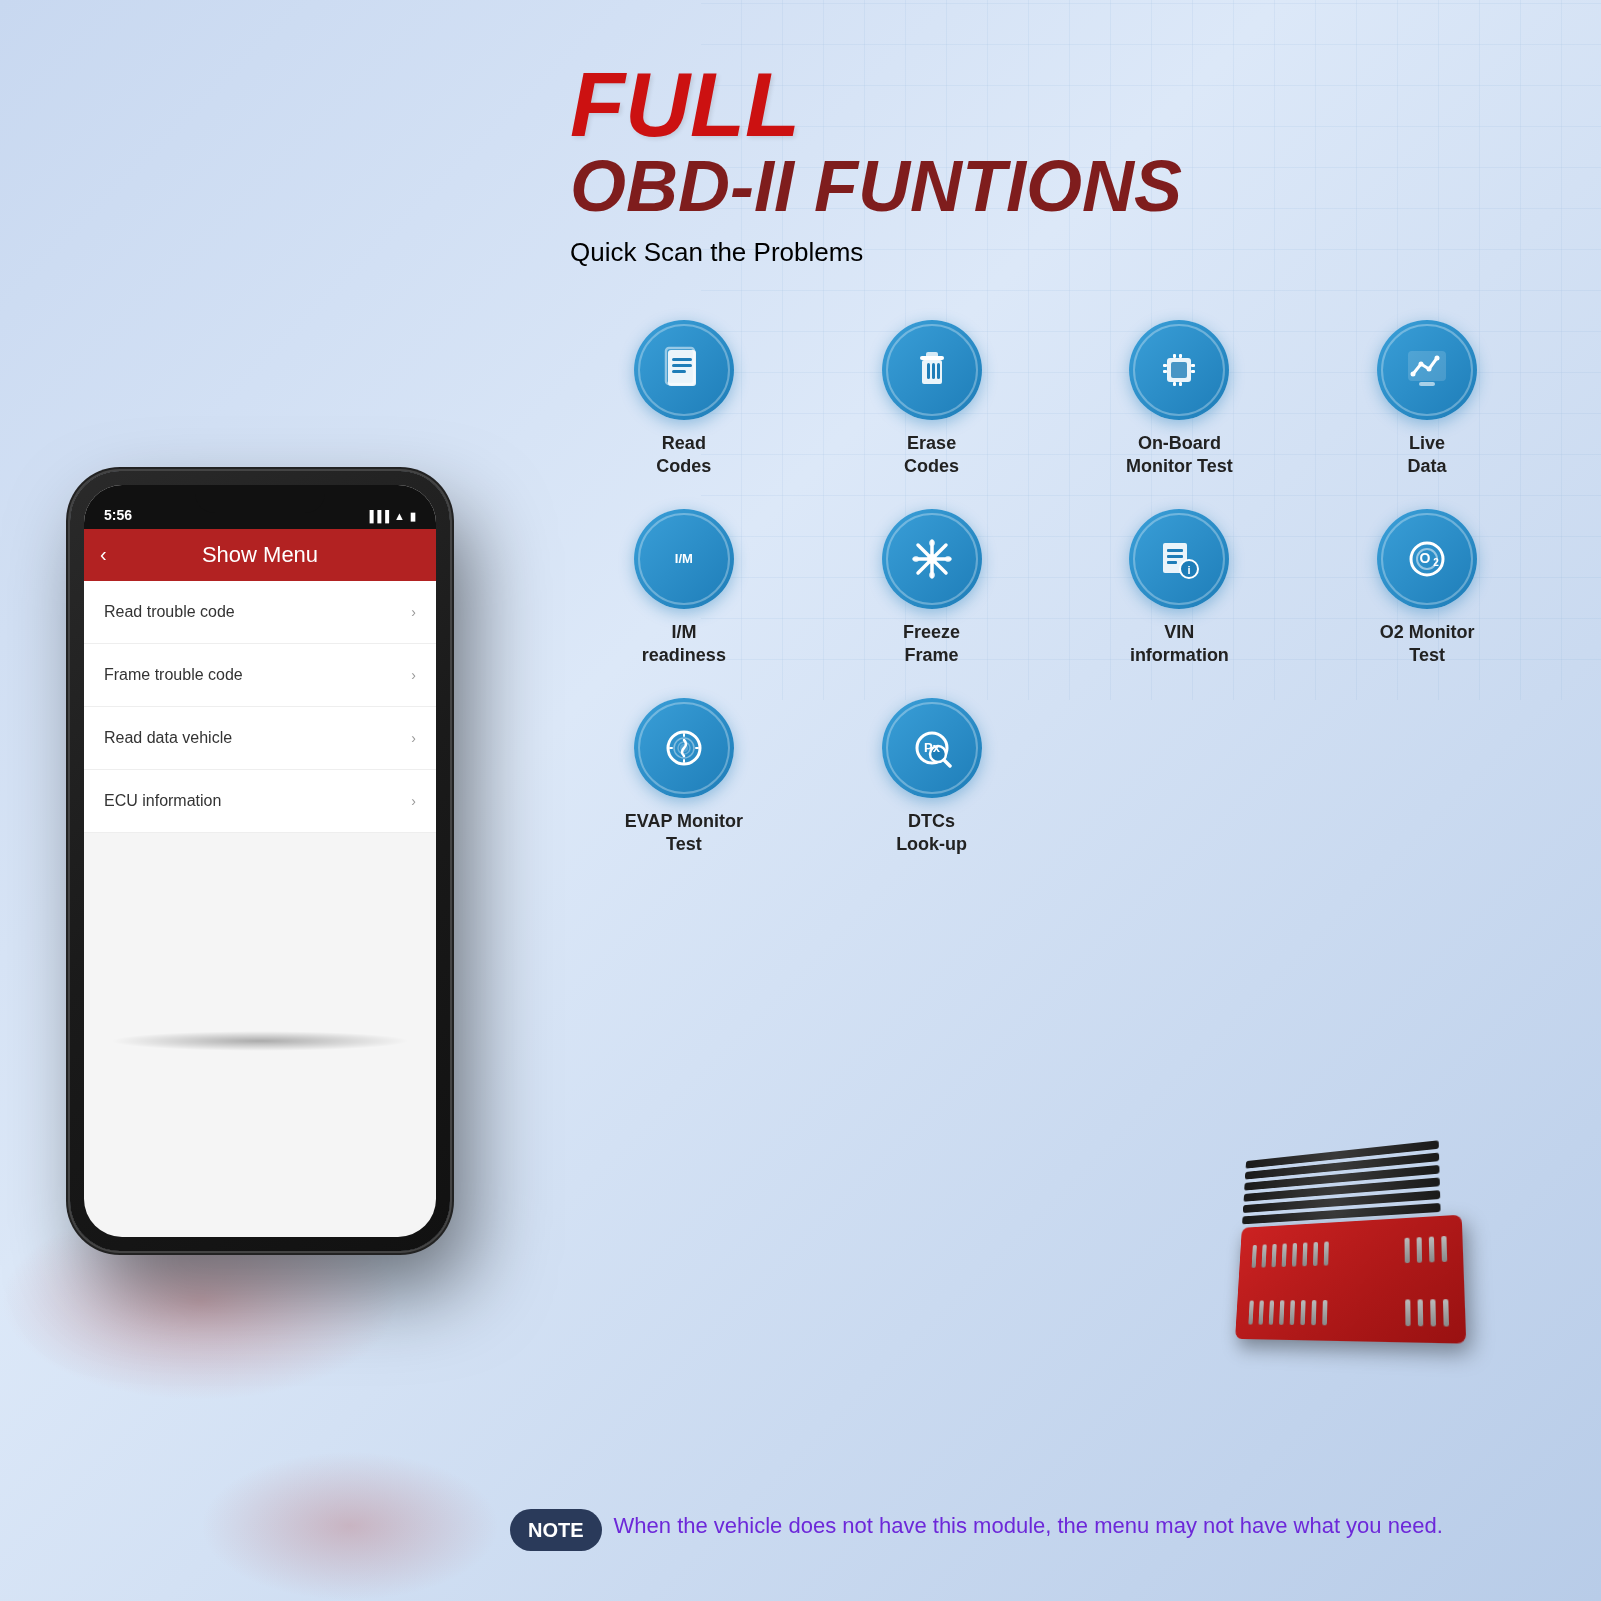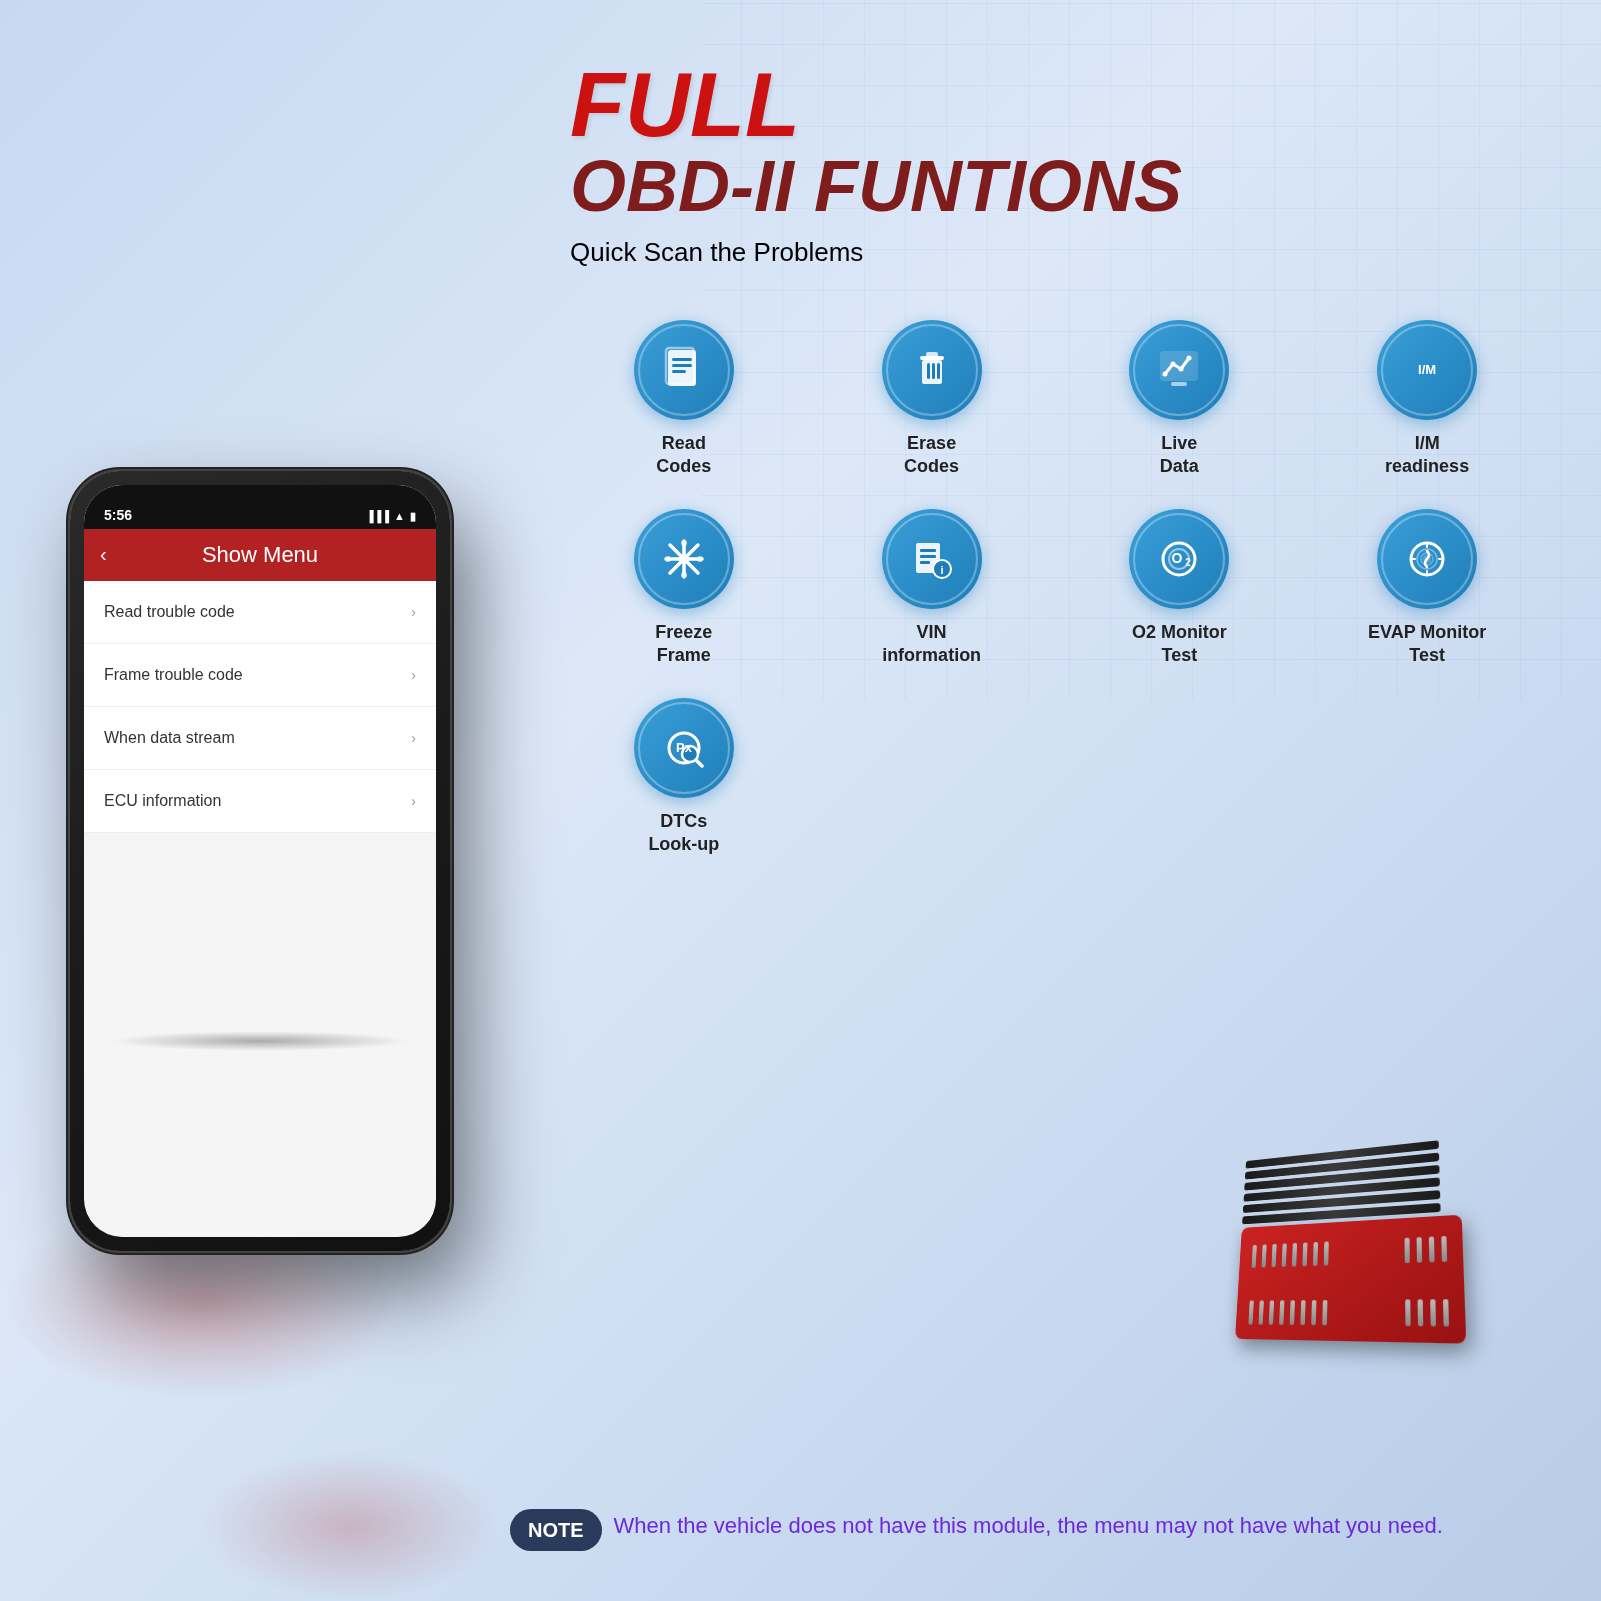--- a/index.html
+++ b/index.html
@@ -357,21 +357,21 @@
         <div class="menu-list">
           <div class="menu-item">
             <span>Read trouble code</span>
             <span class="menu-item-arrow">›</span>
           </div>
           <div class="menu-item">
             <span>Frame trouble code</span>
             <span class="menu-item-arrow">›</span>
           </div>
           <div class="menu-item">
-            <span>When data stream</span>
+            <span>Read data vehicle</span>
             <span class="menu-item-arrow">›</span>
           </div>
           <div class="menu-item">
             <span>ECU information</span>
             <span class="menu-item-arrow">›</span>
           </div>
         </div>
       </div>
     </div>
     <div class="phone-shadow"></div>
@@ -406,20 +406,37 @@
           <rect x="14" y="12" width="24" height="4" rx="2" fill="white"></rect>
           <rect x="20" y="8" width="12" height="6" rx="2" fill="white" opacity="0.8"></rect>
           <rect x="21" y="19" width="3" height="16" rx="1.5" fill="#1e7db8"></rect>
           <rect x="26" y="19" width="3" height="16" rx="1.5" fill="#1e7db8"></rect>
           <rect x="31" y="19" width="3" height="16" rx="1.5" fill="#1e7db8"></rect>
         </svg>
       </div>
       <span class="feature-label">Erase<br>Codes</span>
     </div>
 
+    <div class="feature-item">
+      <div class="feature-icon-circle">
+        <svg class="feature-icon-svg" viewBox="0 0 52 52">
+          <rect x="14" y="14" width="24" height="24" rx="3" fill="white" opacity="0.9"></rect>
+          <rect x="18" y="18" width="16" height="16" rx="2" fill="#1e7db8" opacity="0.8"></rect>
+          <rect x="10" y="20" width="4" height="3" rx="1" fill="white"></rect>
+          <rect x="10" y="26" width="4" height="3" rx="1" fill="white"></rect>
+          <rect x="38" y="20" width="4" height="3" rx="1" fill="white"></rect>
+          <rect x="38" y="26" width="4" height="3" rx="1" fill="white"></rect>
+          <rect x="20" y="10" width="3" height="4" rx="1" fill="white"></rect>
+          <rect x="26" y="10" width="3" height="4" rx="1" fill="white"></rect>
+          <rect x="20" y="38" width="3" height="4" rx="1" fill="white"></rect>
+          <rect x="26" y="38" width="3" height="4" rx="1" fill="white"></rect>
+        </svg>
+      </div>
+      <span class="feature-label">On-Board<br>Monitor Test</span>
+    </div>
 
     <div class="feature-item">
       <div class="feature-icon-circle">
         <svg class="feature-icon-svg" viewBox="0 0 52 52">
           <rect x="8" y="8" width="36" height="28" rx="3" fill="white" opacity="0.15" stroke="white" stroke-width="2"></rect>
           <polyline points="12,30 20,20 28,25 36,14" fill="none" stroke="white" stroke-width="3" stroke-linecap="round" stroke-linejoin="round"></polyline>
           <circle cx="12" cy="30" r="2.5" fill="white"></circle>
           <circle cx="20" cy="20" r="2.5" fill="white"></circle>
           <circle cx="28" cy="25" r="2.5" fill="white"></circle>
           <circle cx="36" cy="14" r="2.5" fill="white"></circle>

